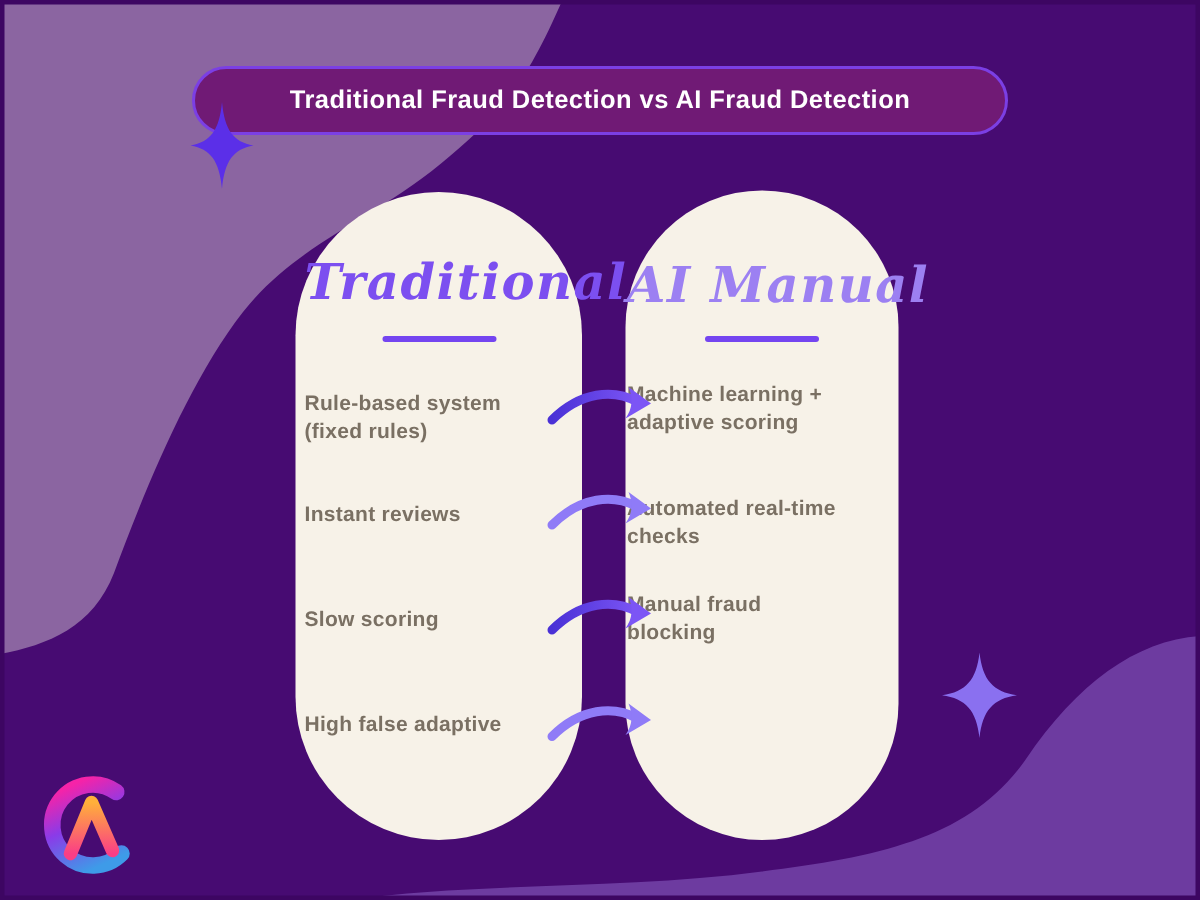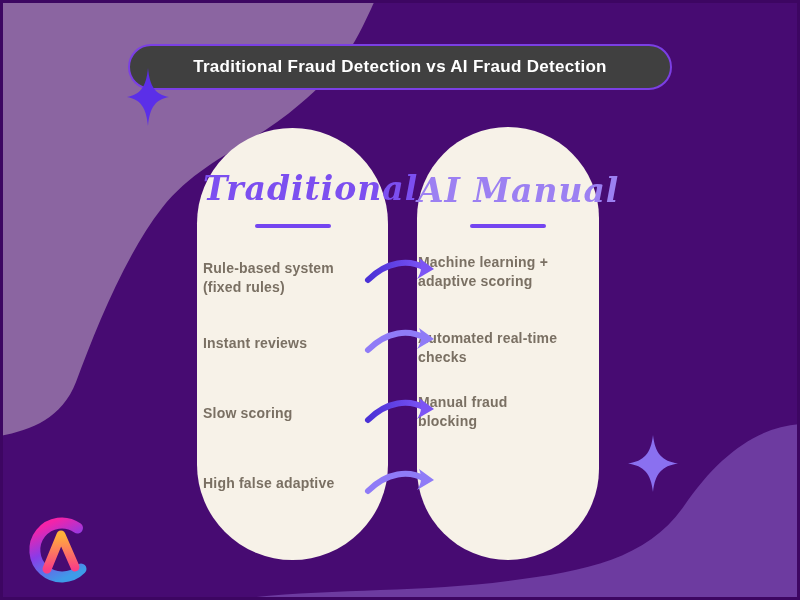--- a/index.html
+++ b/index.html
@@ -14,21 +14,21 @@
   
   #bg-blobs{left:0;top:0;width:800px;height:600px;z-index:1;}
 
   
   #frame{left:0;top:0;width:800px;height:600px;box-sizing:border-box;
          border:3px solid #3D0662;z-index:50;pointer-events:none;}
 
   
   #banner{
     left:128px;top:44px;width:544px;height:46px;box-sizing:border-box;
-    background:#404040;border:2px solid #7B3FE4;border-radius:24px;
+    background:#701a75;border:2px solid #7B3FE4;border-radius:24px;
     display:flex;align-items:center;justify-content:center;z-index:10;
   }
   #banner span{
     color:#FFFFFF;font-size:17px;font-weight:700;letter-spacing:.3px;
   }
 
   
   .sparkle{z-index:20;}
 
   

